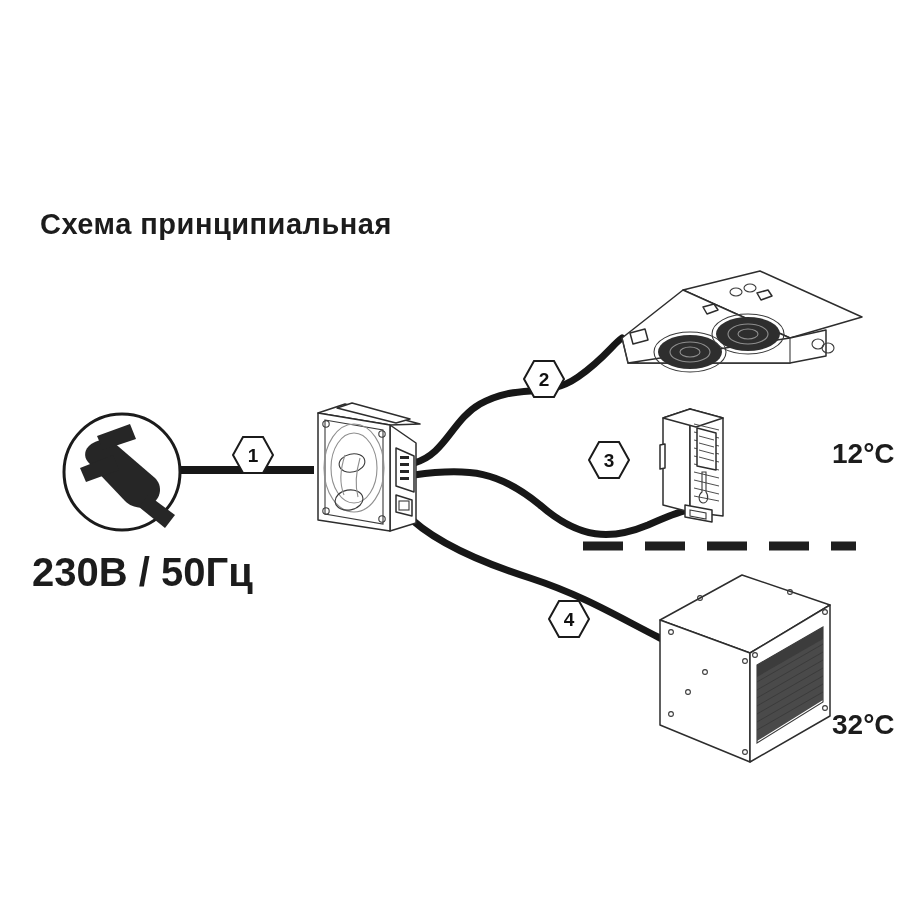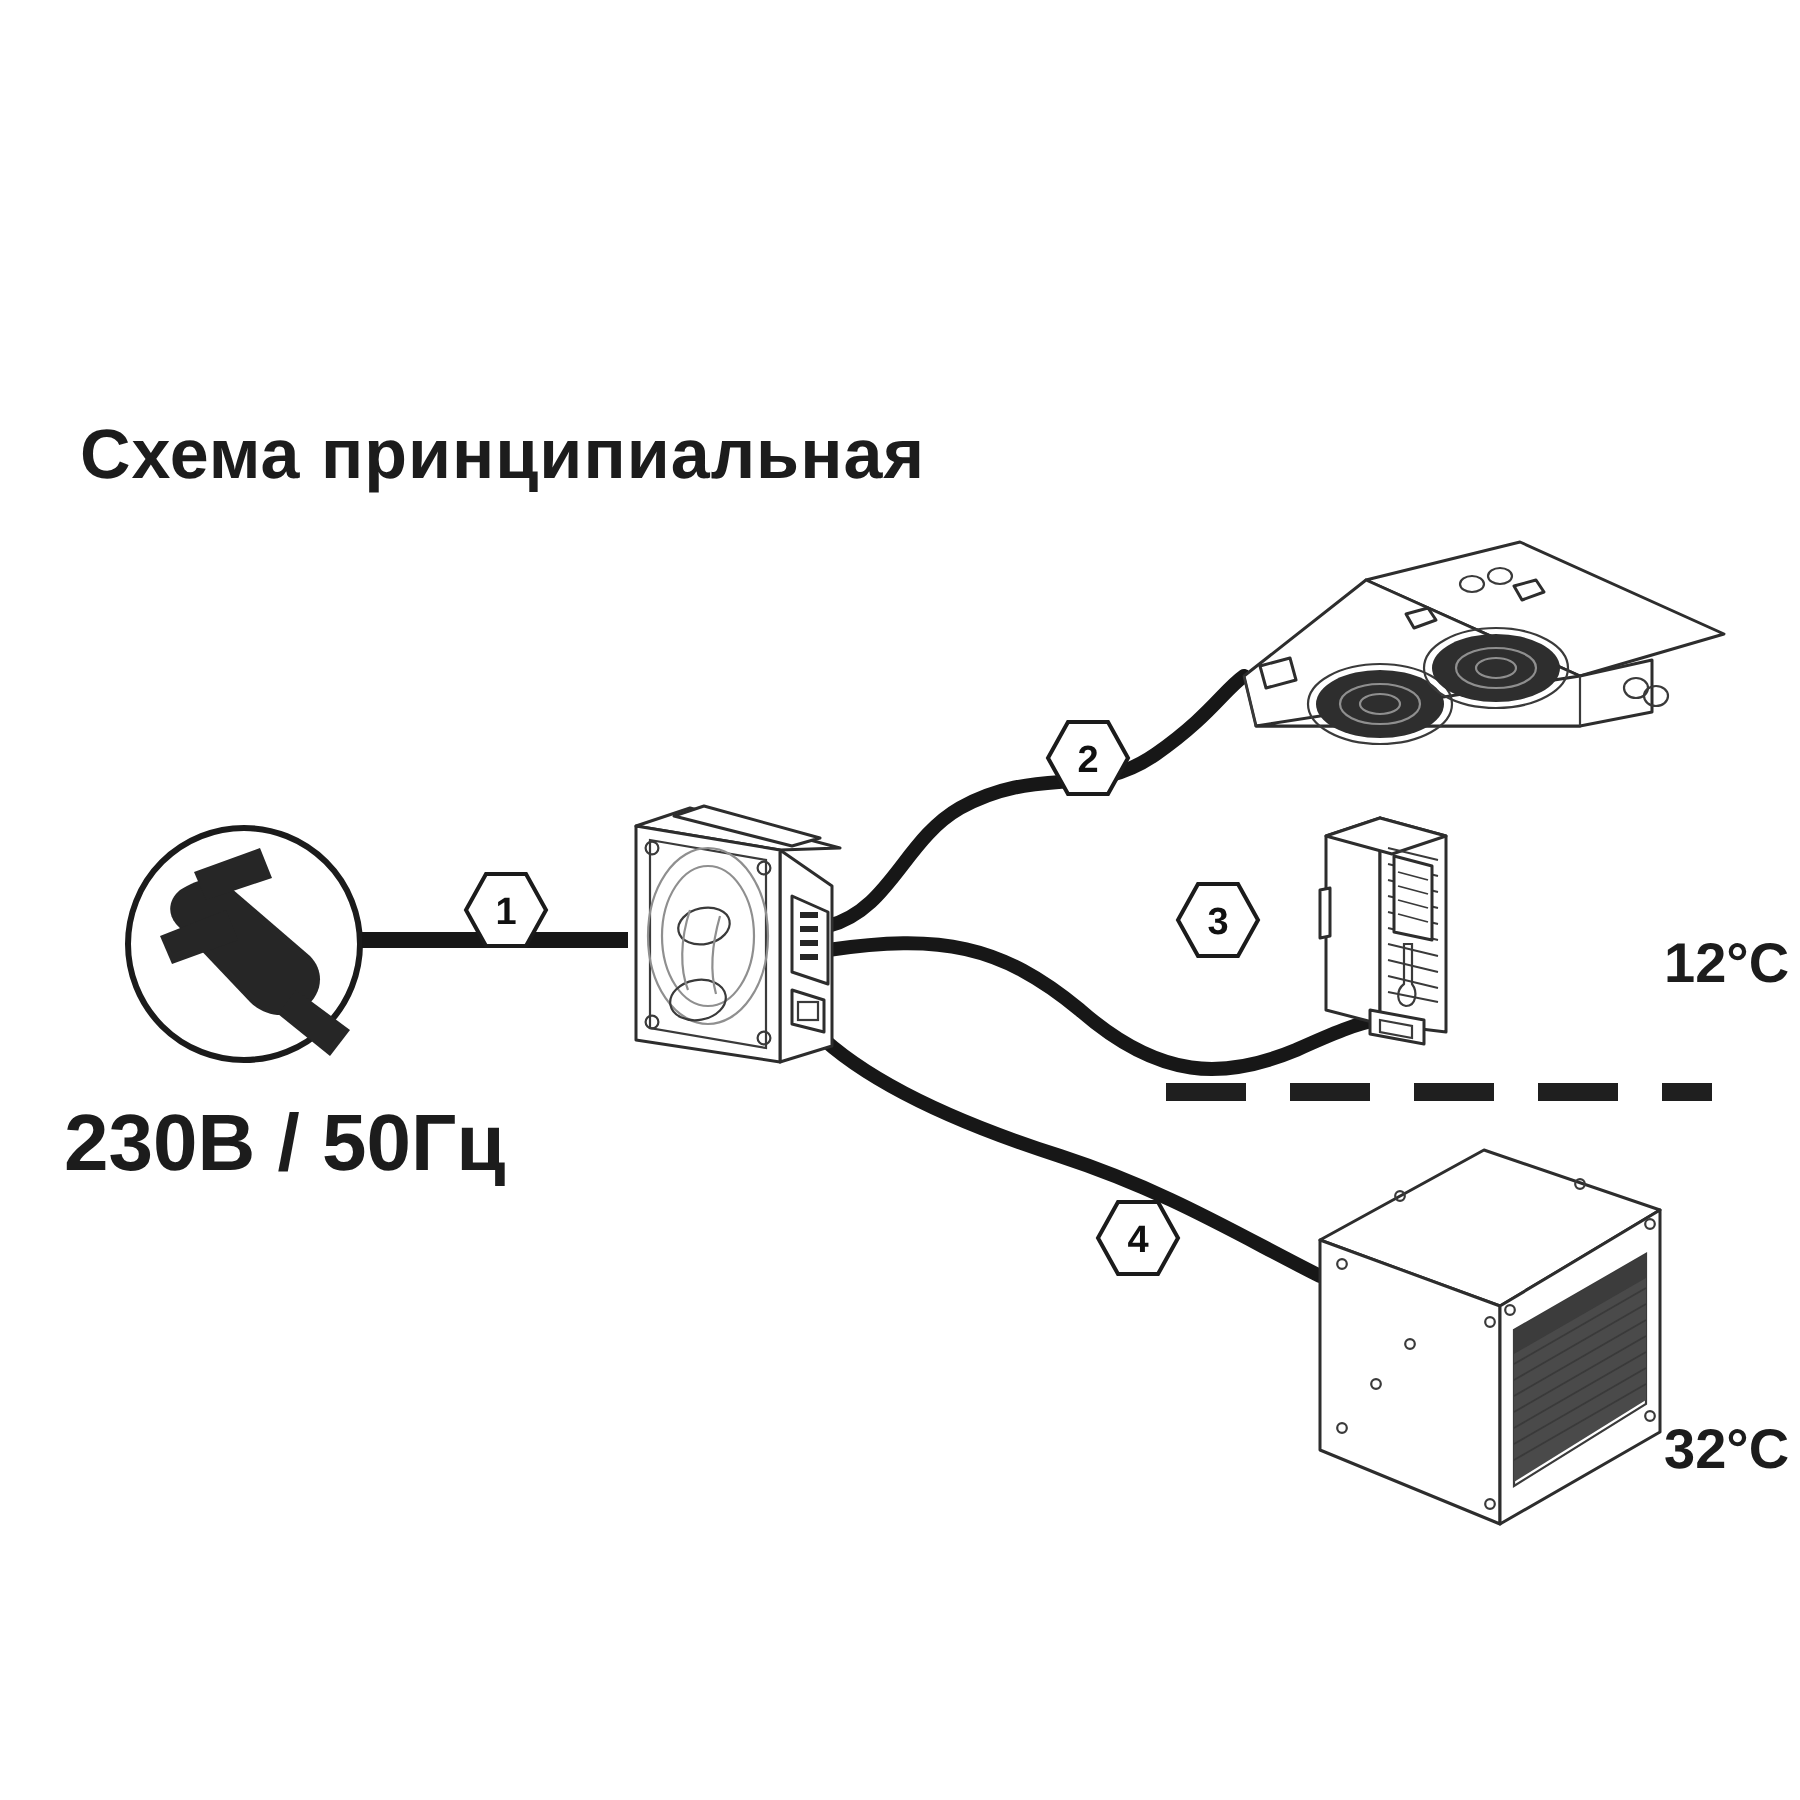--- a/index.html
+++ b/index.html
@@ -36,21 +36,21 @@
     font-weight: bold;
     font-size: 13px;
     fill: #1a1a1a;
     letter-spacing: 1.4px;
   }
 
   
   #diagram-title {
     position: absolute;
     left: 40px; top: 208px;
-    font-size: 35px;
+    font-size: 29px;
     font-weight: bold;
     color: #1c1c1c;
     letter-spacing: 0.5px;
     white-space: nowrap;
   }
 
   
   #power-label {
     position: absolute;
     left: 32px; top: 550px;
@@ -61,21 +61,21 @@
   }
 
   
   .temp-label {
     position: absolute;
     font-size: 28px;
     font-weight: bold;
     color: #1c1c1c;
     white-space: nowrap;
   }
-  #temp-cold { left: 832px; top: 438px; margin-top: 28px; }
+  #temp-cold { left: 832px; top: 438px; }
   #temp-hot  { left: 832px; top: 669px; margin-top: 40px; }
 
   
   #canvas {
     position: absolute;
     left: 0; top: 0;
     width: 900px; height: 900px;
   }
   .cable {
     fill: none;

